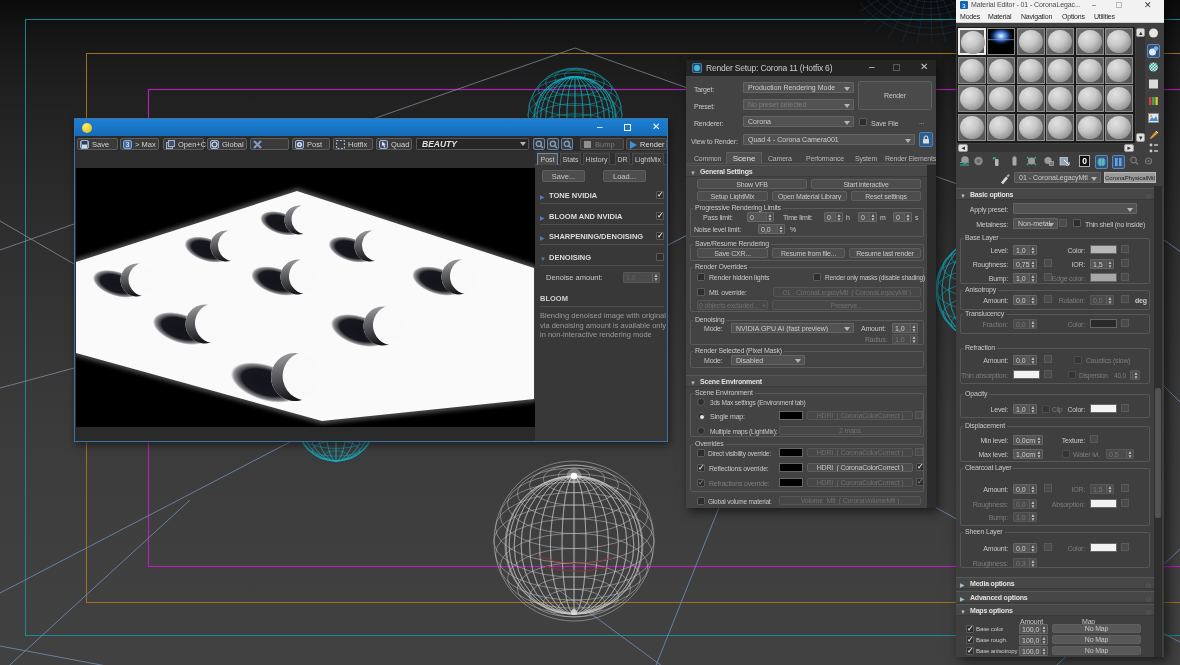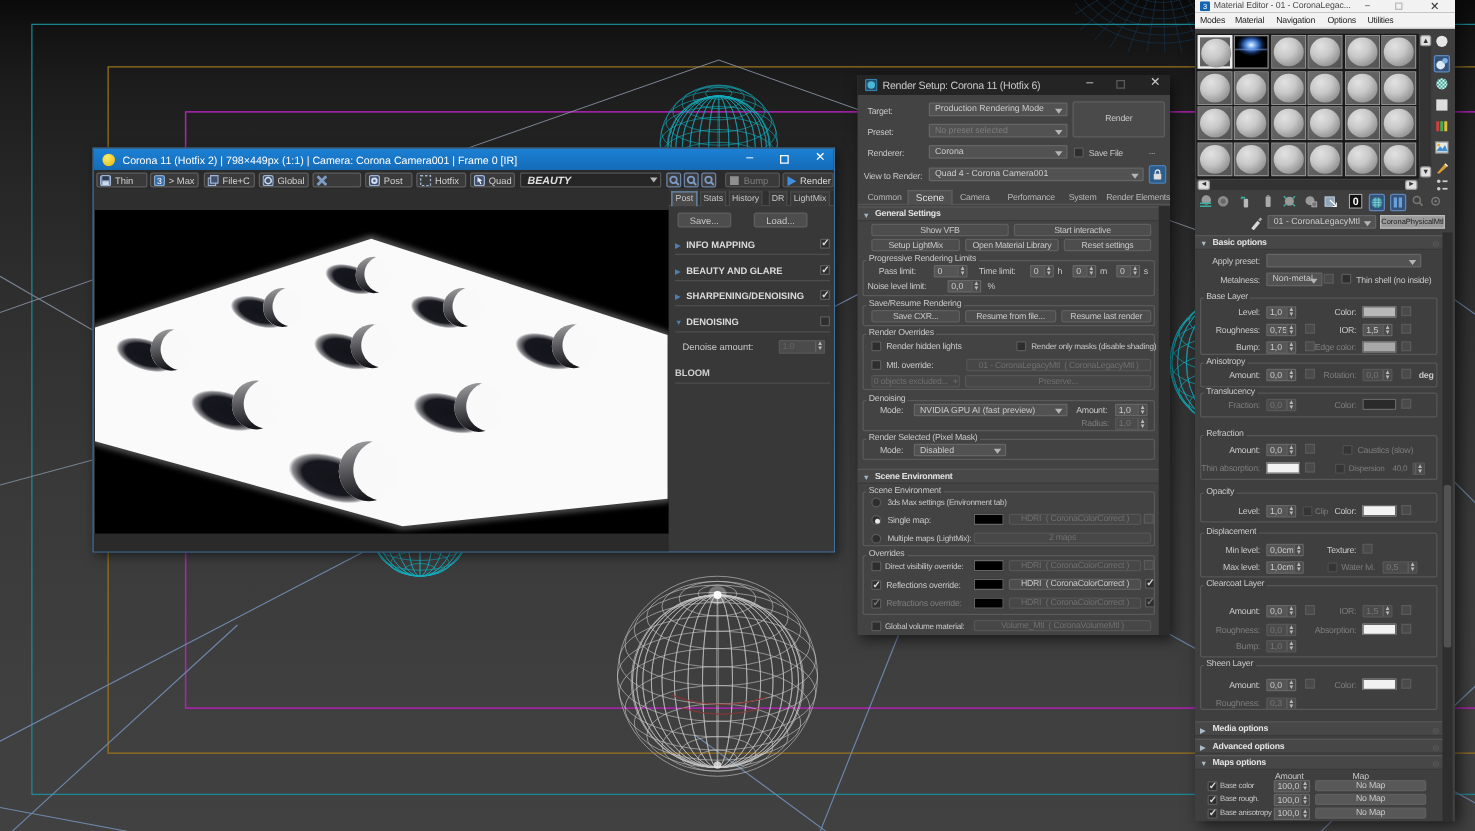--- a/index.html
+++ b/index.html
@@ -204,53 +204,52 @@
       <path d="M537,556 q37,14 76,2"></path>
       <path d="M545,566 q30,10 62,1"></path>
     </g>
     <circle cx="574" cy="476" r="3.2" fill="#ffffff" opacity="0.95"></circle>
     <circle cx="574" cy="476" r="7.5" fill="#ffffff" opacity="0.3"></circle>
     <circle cx="574" cy="612" r="3" fill="#e8e8e8" opacity="0.8"></circle>
   </svg>
 <div class="a" style="left:74px;top:118px;width:594px;height:324px;background:#2e2e2e;border:1px solid #3f72a0;box-shadow:2px 3px 8px rgba(0,0,0,.5);overflow:hidden">
     <div class="a" style="left:0;top:0;width:100%;height:17px;background:linear-gradient(180deg,#1c80d4,#156cb8)">
       <div class="a" style="left:7px;top:3.5px;width:10px;height:10px;border-radius:50%;background:radial-gradient(circle at 35% 30%,#ffef6a,#e8c52a 70%,#b89a10)"></div>
-      <div class="t" style="left:23px;top:4px;color:#fff;font-size:8.5px">Corona 11 (Hotfix 2) | 798×449px (1:1) | Camera: Corona Camera001 | Frame 0 [IR]</div>
       <div class="t" style="left:522px;top:3px;color:#fff;font-size:10px">–</div>
       <div class="a" style="left:549px;top:5px;width:7px;height:7px;border:1px solid #fff"></div>
       <div class="t" style="left:577px;top:3px;color:#fff;font-size:10px">✕</div>
     </div>
     <div class="a" style="left:0;top:17px;width:100%;height:15px;background:#2b2b2b">
       <div class="a" style="left:2px;top:1.5px;width:41px;height:12px;background:#3a3a3a;border:1px solid #5d5d5d;border-radius:2px">
         <span class="ic" style="position:absolute;left:2px;top:1px">
           <svg width="9" height="9">
             <rect x="0.5" y="0.5" width="8" height="8" rx="1.5" fill="#6f87ac" stroke="#9db4d4"></rect>
             <rect x="2" y="1" width="5" height="3" fill="#2e3b50"></rect>
             <rect x="2" y="5" width="5" height="3" fill="#cfd9e8"></rect>
           </svg>
         </span>
-        <span style="position:absolute;left:14px;top:1.5px;font-size:7.5px;line-height:9px;color:#d2d2d2;white-space:nowrap">Thin</span>
+        <span style="position:absolute;left:14px;top:1.5px;font-size:7.5px;line-height:9px;color:#d2d2d2;white-space:nowrap">Save</span>
       </div>
       <div class="a" style="left:45px;top:1.5px;width:39px;height:12px;background:#3a3a3a;border:1px solid #5d5d5d;border-radius:2px">
         <span class="ic" style="position:absolute;left:2px;top:1px">
           <svg width="9" height="9">
             <rect x="0.5" y="0.5" width="8" height="8" rx="1.5" fill="#3a6ea8" stroke="#86a8cc"></rect>
             <text x="4.5" y="7" font-size="7" fill="#fff" text-anchor="middle" font-family="Liberation Sans">3</text>
           </svg>
         </span>
         <span style="position:absolute;left:14px;top:1.5px;font-size:7.5px;line-height:9px;color:#d2d2d2;white-space:nowrap">&gt; Max</span>
       </div>
       <div class="a" style="left:88px;top:1.5px;width:41px;height:12px;background:#3a3a3a;border:1px solid #5d5d5d;border-radius:2px">
         <span class="ic" style="position:absolute;left:2px;top:1px">
           <svg width="9" height="9">
             <rect x="0.5" y="2.5" width="6" height="6" fill="#44506a" stroke="#9db4d4"></rect>
             <rect x="2.5" y="0.5" width="6" height="6" fill="#44506a" stroke="#9db4d4"></rect>
           </svg>
         </span>
-        <span style="position:absolute;left:14px;top:1.5px;font-size:7.5px;line-height:9px;color:#d2d2d2;white-space:nowrap">File+C</span>
+        <span style="position:absolute;left:14px;top:1.5px;font-size:7.5px;line-height:9px;color:#d2d2d2;white-space:nowrap">Open+C</span>
       </div>
       <div class="a" style="left:132px;top:1.5px;width:40px;height:12px;background:#3a3a3a;border:1px solid #5d5d5d;border-radius:2px">
         <span class="ic" style="position:absolute;left:2px;top:1px">
           <svg width="9" height="9">
             <rect x="0.5" y="0.5" width="8" height="8" rx="1.5" fill="#44506a" stroke="#9db4d4"></rect>
             <circle cx="4.5" cy="4.5" r="2.5" fill="none" stroke="#cfe0f4" stroke-width="1.2"></circle>
           </svg>
         </span>
         <span style="position:absolute;left:14px;top:1.5px;font-size:7.5px;line-height:9px;color:#d2d2d2;white-space:nowrap">Global</span>
       </div>
@@ -363,39 +362,40 @@
       <div class="a" style="left:0;top:2px;width:134px;height:12px;background:#303030;border-bottom:1px solid #4a4a4a">
         <div class="a" style="left:2px;top:0px;width:21px;height:12px;background:#4a4a4a;border:1px solid #6a8db0;border-bottom:none;color:#c8c8c8;font-size:7px;text-align:center;line-height:11px;overflow:hidden">Post</div>
         <div class="a" style="left:25px;top:0px;width:21px;height:12px;background:#3a3a3a;border:1px solid #4a4a4a;border-bottom:none;color:#c8c8c8;font-size:7px;text-align:center;line-height:11px;overflow:hidden">Stats</div>
         <div class="a" style="left:48px;top:0px;width:27px;height:12px;background:#3a3a3a;border:1px solid #4a4a4a;border-bottom:none;color:#c8c8c8;font-size:7px;text-align:center;line-height:11px;overflow:hidden">History</div>
         <div class="a" style="left:80px;top:0px;width:15px;height:12px;background:#3a3a3a;border:1px solid #4a4a4a;border-bottom:none;color:#c8c8c8;font-size:7px;text-align:center;line-height:11px;overflow:hidden">DR</div>
         <div class="a" style="left:97px;top:0px;width:32px;height:12px;background:#3a3a3a;border:1px solid #4a4a4a;border-bottom:none;color:#c8c8c8;font-size:7px;text-align:center;line-height:11px;overflow:hidden">LightMix</div>
       </div>
       <div class="btn" style="left:7px;top:19px;width:43px;height:12px;line-height:11px">Save...</div>
       <div class="btn" style="left:68px;top:19px;width:43px;height:12px;line-height:11px">Load...</div>
       <div class="t" style="left:5px;top:41px;color:#4f7faf;font-size:6px">▶</div>
-      <div class="t" style="left:14px;top:40px;font-weight:bold;color:#dcdcdc">INFO MAPPING</div>
+      <div class="t" style="left:14px;top:40px;font-weight:bold;color:#dcdcdc">TONE NVIDIA</div>
       <div class="chk on" style="left:121px;top:40px"></div>
       <div class="a" style="left:5px;top:52px;width:124px;height:1px;background:#4e4e4e"></div>
       <div class="t" style="left:5px;top:62px;color:#4f7faf;font-size:6px">▶</div>
-      <div class="t" style="left:14px;top:61px;font-weight:bold;color:#dcdcdc">BEAUTY AND GLARE</div>
+      <div class="t" style="left:14px;top:61px;font-weight:bold;color:#dcdcdc">BLOOM AND NVIDIA</div>
       <div class="chk on" style="left:121px;top:61px"></div>
       <div class="a" style="left:5px;top:73px;width:124px;height:1px;background:#4e4e4e"></div>
       <div class="t" style="left:5px;top:82px;color:#4f7faf;font-size:6px">▶</div>
       <div class="t" style="left:14px;top:81px;font-weight:bold;color:#dcdcdc">SHARPENING/DENOISING</div>
       <div class="chk on" style="left:121px;top:81px"></div>
       <div class="a" style="left:5px;top:93px;width:124px;height:1px;background:#4e4e4e"></div>
       <div class="t" style="left:5px;top:103px;color:#4f7faf;font-size:6px">▼</div>
       <div class="t" style="left:14px;top:102px;font-weight:bold;color:#dcdcdc">DENOISING</div>
       <div class="chk " style="left:121px;top:102px"></div>
       <div class="a" style="left:5px;top:114px;width:124px;height:1px;background:#4e4e4e"></div>
       <div class="t" style="left:11px;top:122px">Denoise amount:</div>
       <div class="spin dis" style="left:88px;top:121px;width:37px;height:11px"><span style="opacity:.6">1.0</span><span class="ar">▲<br>▼</span></div>
       <div class="t" style="left:5px;top:143px;font-weight:bold;color:#d0d0d0">BLOOM</div>
       <div class="a" style="left:5px;top:155px;width:124px;height:1px;background:#4e4e4e"></div>
+      <div class="t" style="left:5px;top:160px;color:#9a9a9a;white-space:normal;width:128px;line-height:9.5px;font-size:7.5px">Blending denoised image with original via denoising amount is available only in non-interactive rendering mode</div>
     </div>
   </div>
 <div id="rs" class="a" style="left:686px;top:60px;width:250px;height:448px;background:#434343;box-shadow:3px 4px 10px rgba(0,0,0,.55);overflow:hidden">
     <div class="a" style="left:0;top:0;width:250px;height:16px;background:#242424">
       <svg class="a" style="left:6px;top:3px" width="10" height="10">
         <rect x="0.5" y="0.5" width="9" height="9" rx="1" fill="#1e4e6e" stroke="#3c80aa"></rect>
         <circle cx="5" cy="5" r="3" fill="#4db6d8"></circle>
       </svg>
       <div class="t" style="left:20px;top:3px;color:#cacaca;font-size:8.5px">Render Setup: Corona 11 (Hotfix 6)</div>
       <div class="t" style="left:183px;top:2px;color:#ccc;font-size:10px">–</div>

